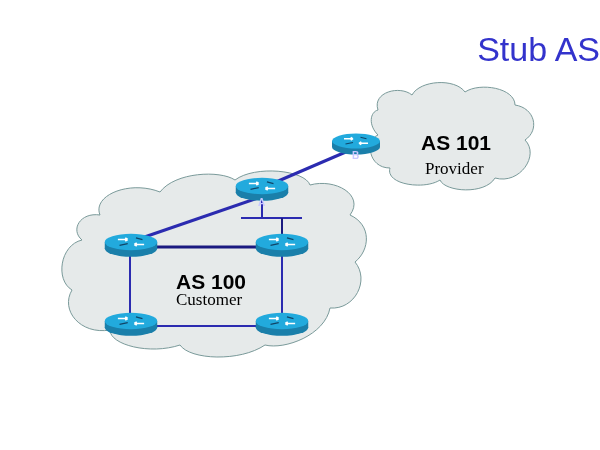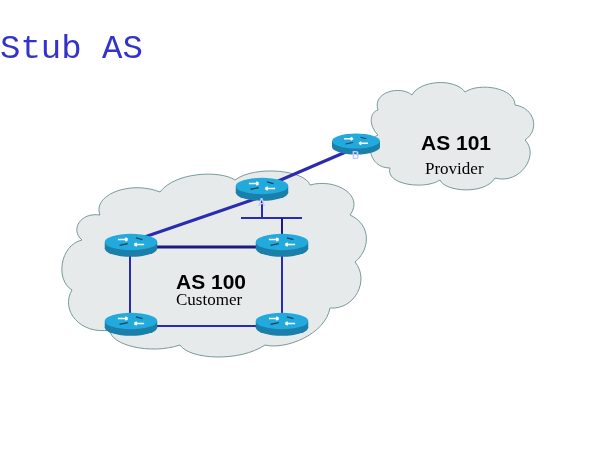--- a/index.html
+++ b/index.html
@@ -1,19 +1,19 @@
 <!DOCTYPE html>
 <html><head>
 <meta charset="utf-8">
 <style>
   html, body { margin: 0; padding: 0; background: #ffffff; }
   body { width: 600px; height: 450px; position: relative; overflow: hidden; }
   .title {
-    position: absolute; left: 0; top: 30px; width: 600px; text-align: left;
-    font-family: Liberation Mono, monospace; font-size: 34px; color: #3333cc;
+    position: absolute; left: 0; top: 30px; width: 600px; text-align: right;
+    font-family: Liberation Sans, sans-serif; font-size: 34px; color: #3333cc;
   }
   svg { position: absolute; left: 0; top: 0; }
   .as-num { font-family: "Liberation Sans", sans-serif; font-weight: bold; font-size: 21px; fill: #000; }
   .as-role { font-family: "Liberation Serif", serif; font-size: 17px; fill: #000; }
   .rlabel { font-family: "Liberation Sans", sans-serif; font-weight: bold; font-size: 10px; fill: #c8c8ff; }
 </style>
 </head>
 <body>
 
 <div class="title">Stub AS</div>

